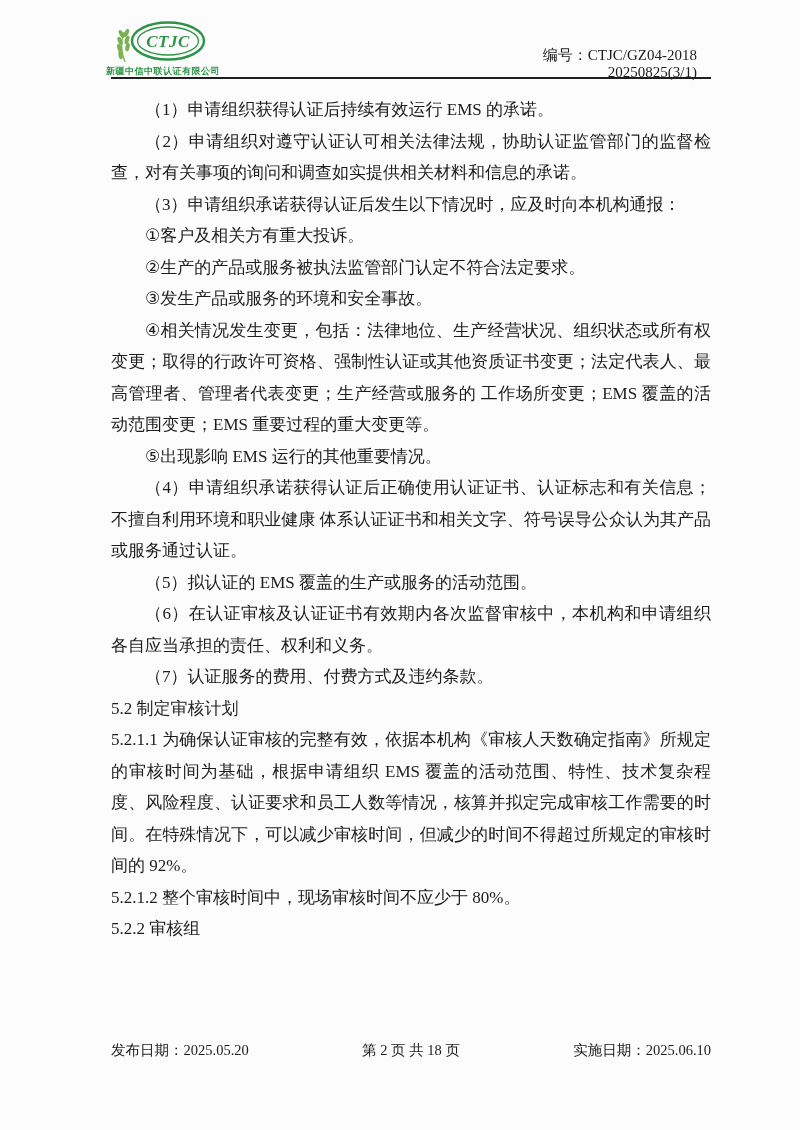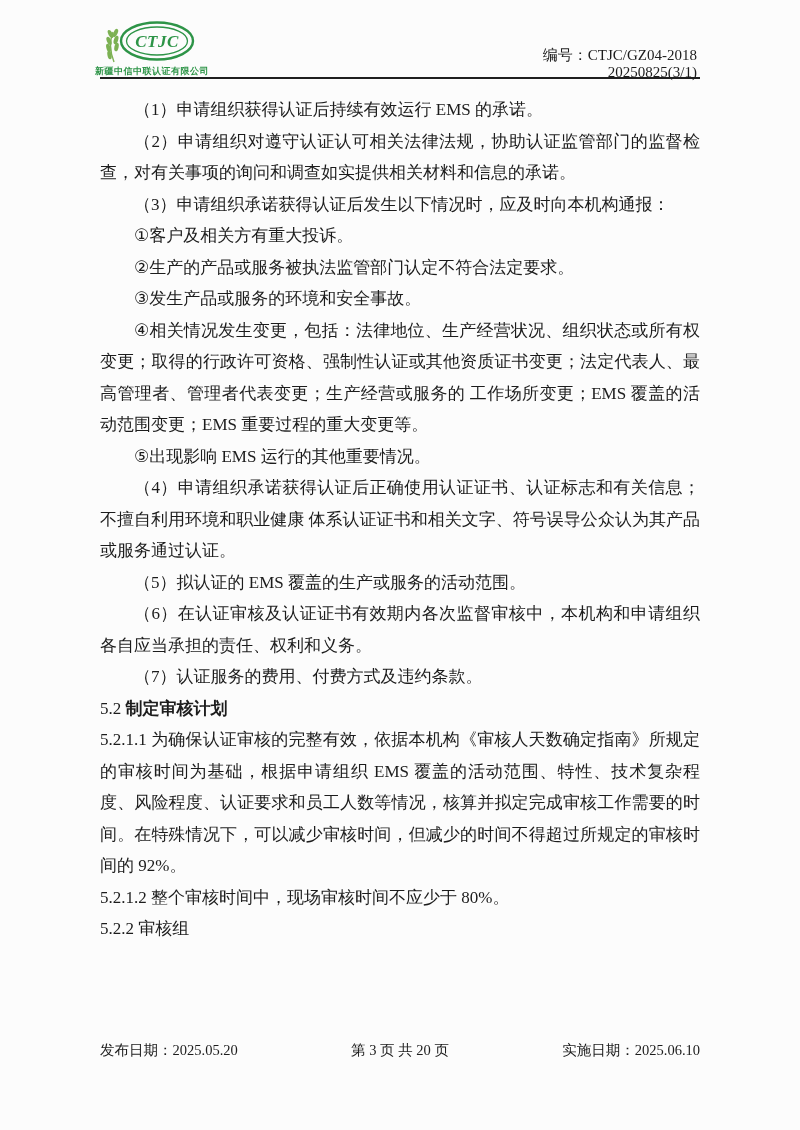--- a/index.html
+++ b/index.html
@@ -2,21 +2,21 @@
 <html lang="zh" style="--brand-green: #2d9447; --wheat-green: #7cb153;"><head>
 <meta charset="utf-8">
 <style>
   html,body{margin:0;padding:0;}
   body{
     width:800px;height:1130px;position:relative;overflow:hidden;
     background:#fcfcfc;
     font-family:"Liberation Serif","DejaVu Serif","DejaVu Sans",serif;
     color:#1c1c1c;
   }
-  .page{position:absolute;inset:0;}
+  .page{position:absolute;inset:0;margin-left:11px;}
 
   
   .logo-block{
     position:absolute;top:20px;left:94px;width:116px;text-align:center;
   }
   .logo-svg{display:block;margin:0 auto;}
   .company-name{
     color:var(--brand-green,#2d9447);
     font-size:9px;font-weight:bold;letter-spacing:.5px;white-space:nowrap;
     font-family:Liberation Sans, sans-serif;
@@ -33,21 +33,21 @@
 
   
   .doc-body{
     position:absolute;top:94px;left:100px;width:600px;
     font-size:17px;line-height:31.5px;
     text-align:justify;
   }
   .para{margin:0;padding:0;}
   .para.indent{text-indent:2em;}
   .para.heading .sec-title{
-    font-weight:bold;
+    font-weight:normal;
     font-family:"Liberation Sans","DejaVu Sans",sans-serif;
   }
   .para.heading .sec-num{font-weight:normal;}
 
   
   .doc-footer{
     position:absolute;top:1041px;left:100px;width:600px;
     display:flex;justify-content:space-between;align-items:baseline;
     font-size:14.5px;white-space:nowrap;
   }
@@ -102,17 +102,17 @@
       <p class="para indent">（6）在认证审核及认证证书有效期内各次监督审核中，本机构和申请组织各自应当承担的责任、权利和义务。</p>
       <p class="para indent">（7）认证服务的费用、付费方式及违约条款。</p>
       <p class="para heading"><span class="sec-num">5.2 </span><span class="sec-title">制定审核计划</span></p>
       <p class="para plain">5.2.1.1 为确保认证审核的完整有效，依据本机构《审核人天数确定指南》所规定的审核时间为基础，根据申请组织 EMS 覆盖的活动范围、特性、技术复杂程度、风险程度、认证要求和员工人数等情况，核算并拟定完成审核工作需要的时间。在特殊情况下，可以减少审核时间，但减少的时间不得超过所规定的审核时间的 92%。</p>
       <p class="para plain">5.2.1.2 整个审核时间中，现场审核时间不应少于 80%。</p>
       <p class="para plain">5.2.2 审核组</p>
     </div>
 
   <div class="doc-footer">
     <span>发布日期：2025.05.20</span>
-    <span>第 3 页 共 20 页</span>
+    <span>第 2 页 共 18 页</span>
     <span>实施日期：2025.06.10</span>
   </div>
 
 </div>
 
 </body></html>

